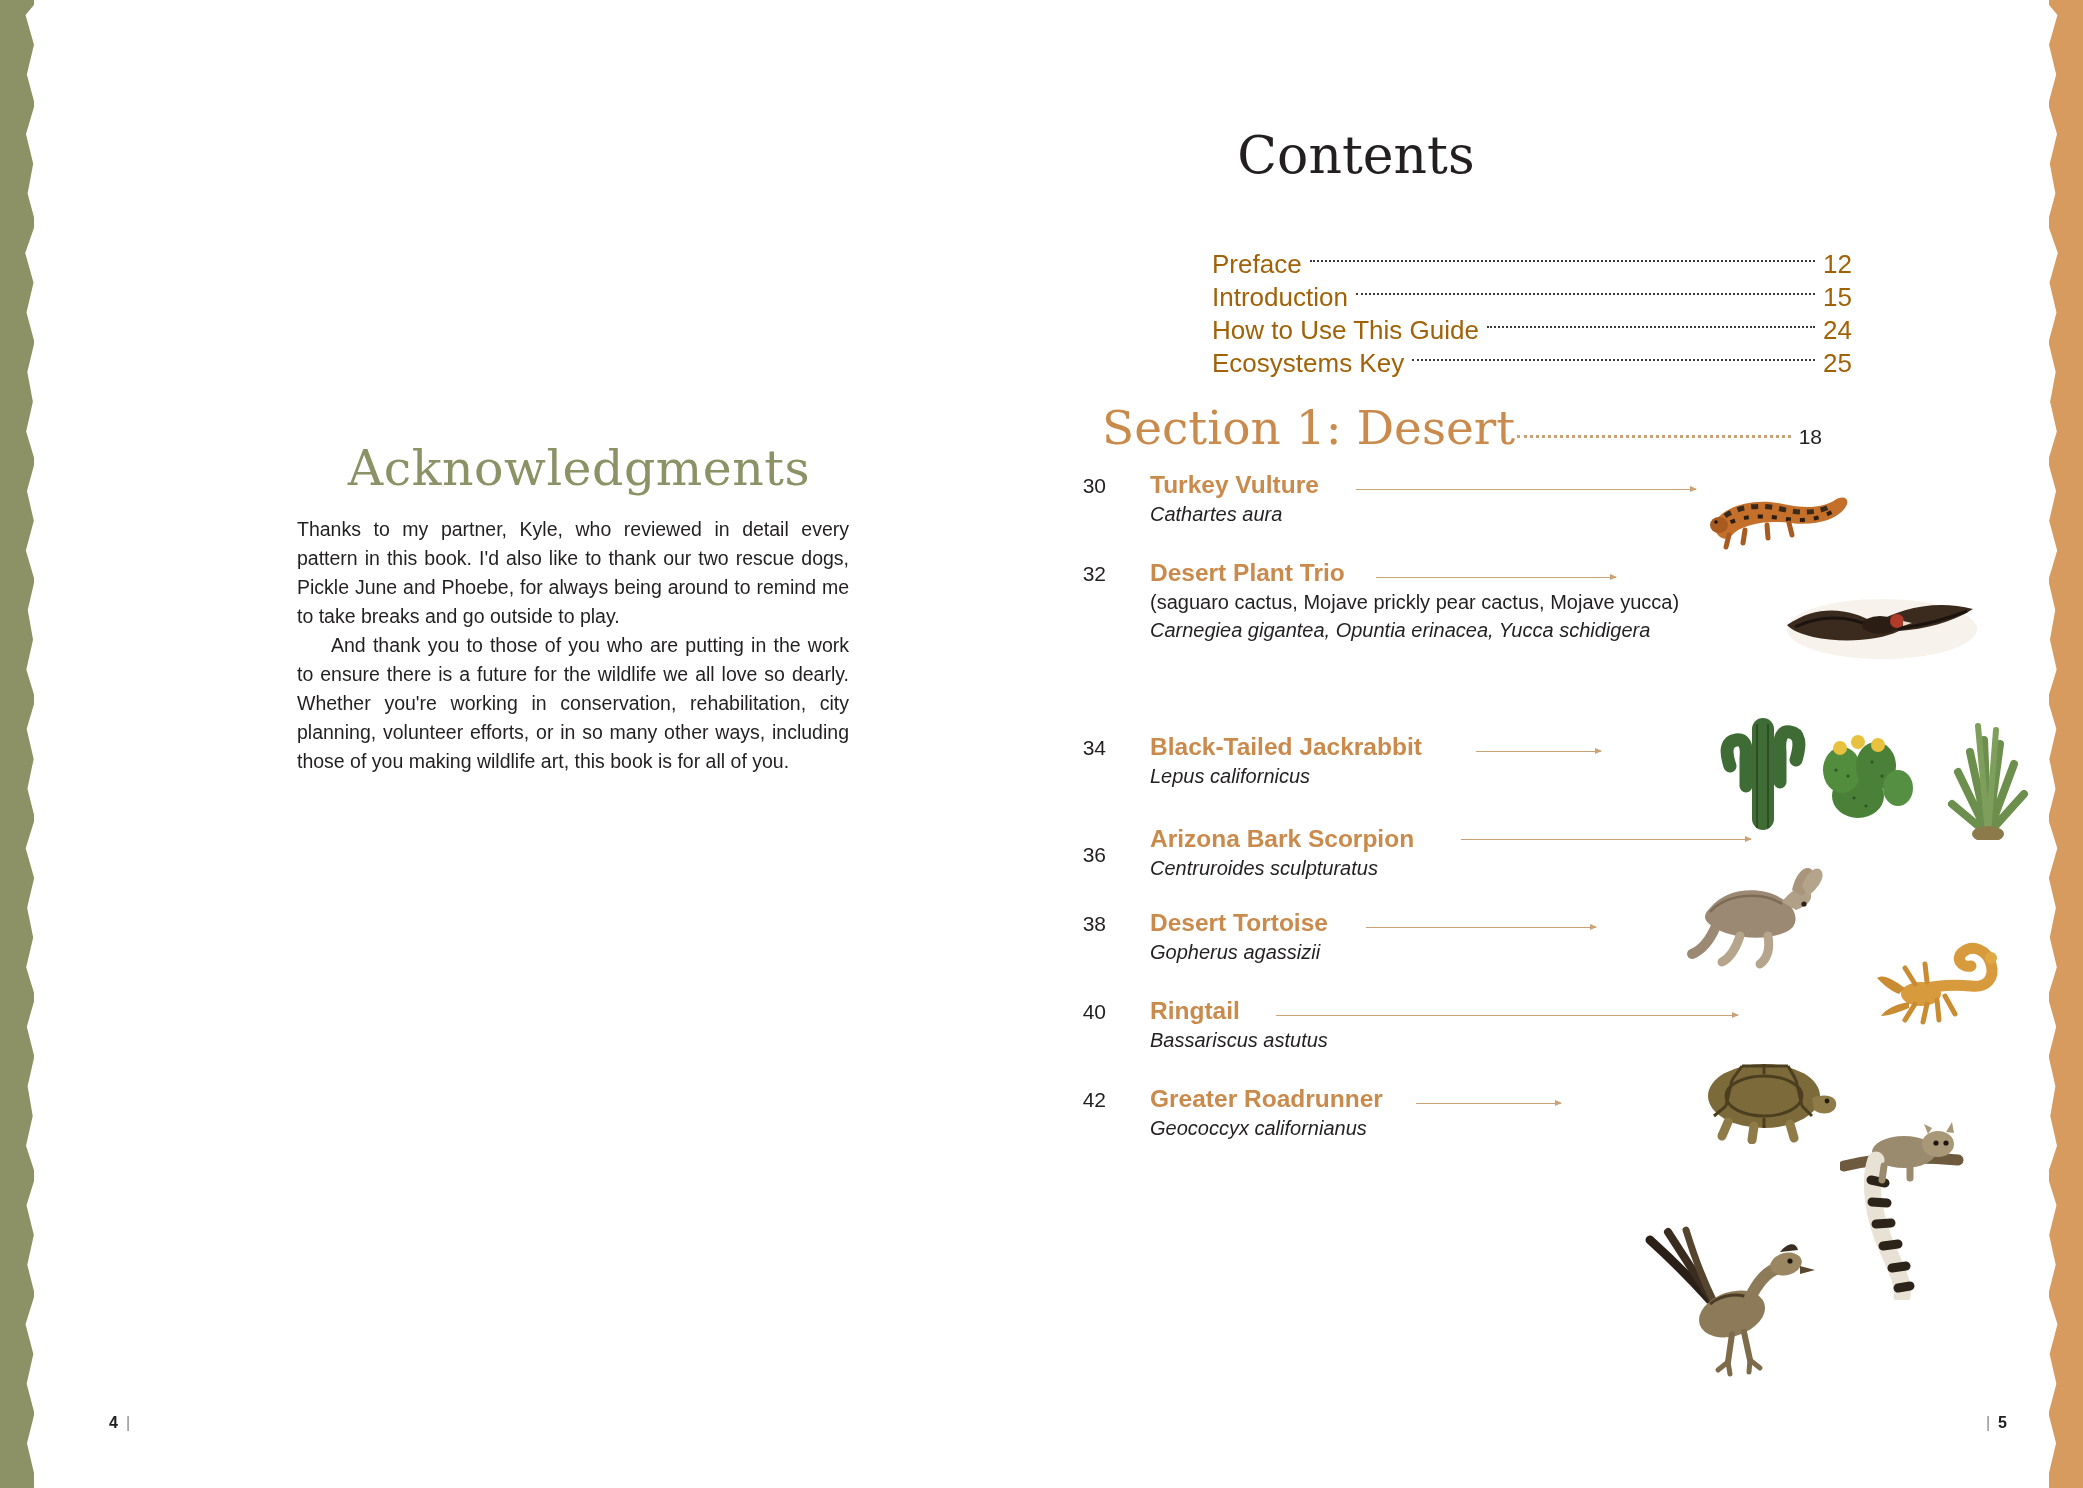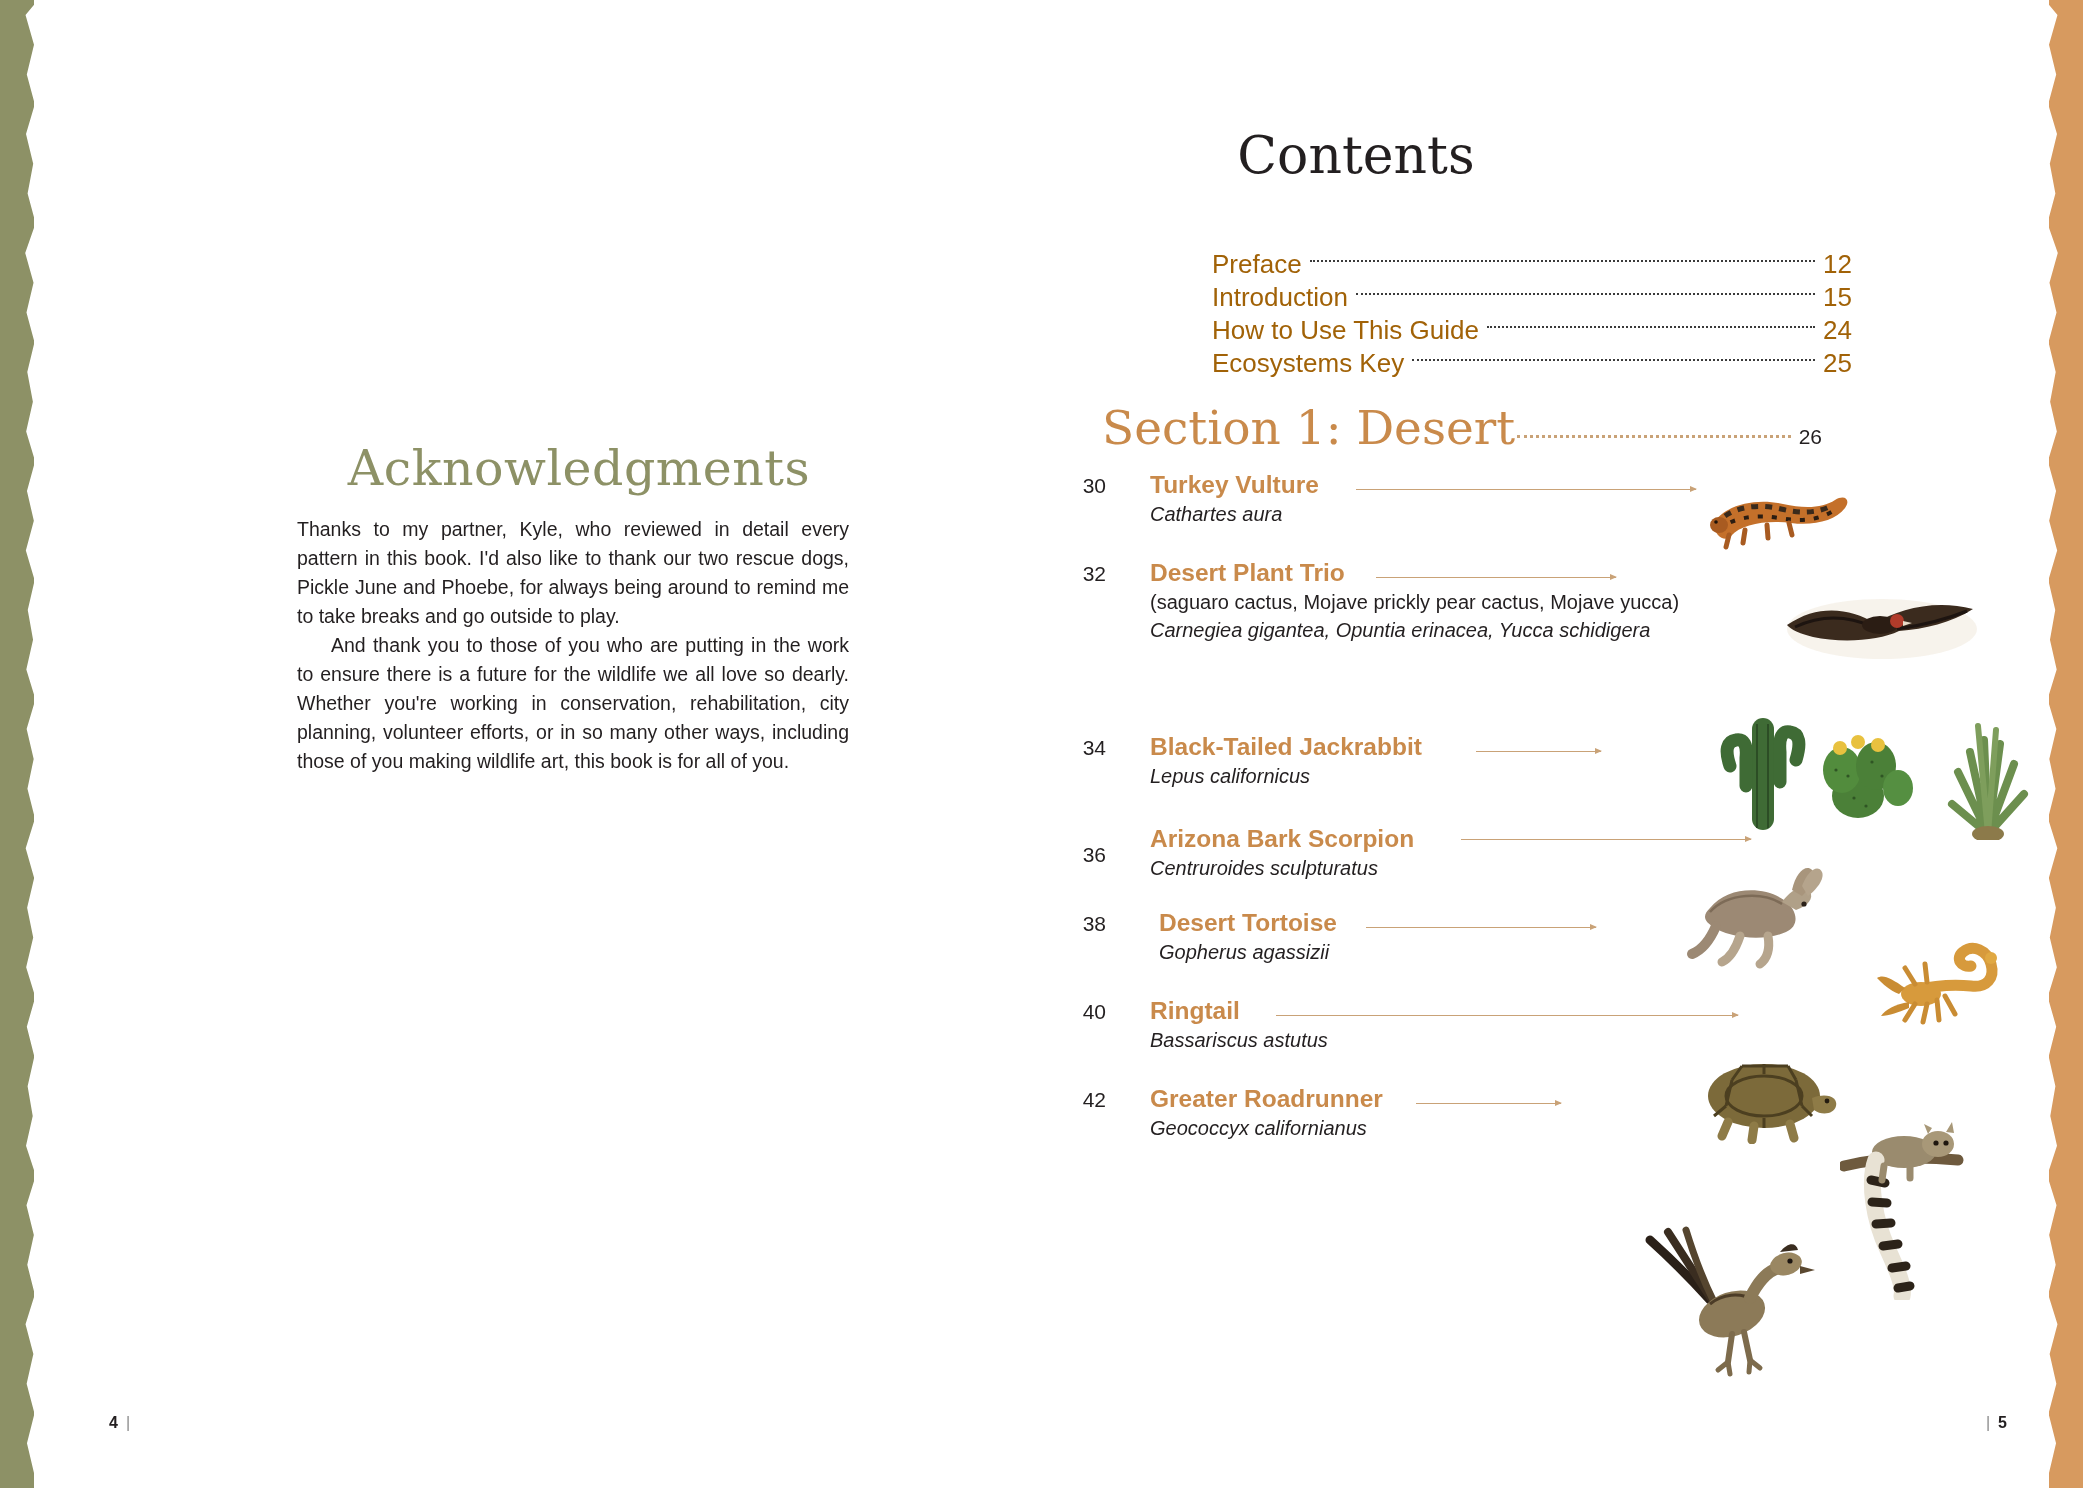--- a/index.html
+++ b/index.html
@@ -304,21 +304,21 @@
       <div class="front-row">
         <span class="label">Ecosystems Key</span>
         <span class="dots"></span>
         <span class="pg">25</span>
       </div>
     </div>
 
     <div class="section-head">
       <span class="sec-title">Section 1: Desert</span>
       <span class="dots"></span>
-      <span class="pg">26</span>
+      <span class="pg">18</span>
     </div>
 
     <div class="entries">
 
 
       <div class="entry" style="height:66px;">
         <div class="num">30</div>
         <div class="txt">
           <div class="common">Turkey Vulture</div>
           <div class="sci">Cathartes aura</div>
@@ -347,21 +347,21 @@
 
       <div class="entry" style="height:66px;align-items:center;">
         <div class="num">36</div>
         <div class="txt">
           <div class="common">Arizona Bark Scorpion</div>
           <div class="sci">Centruroides sculpturatus</div>
         </div>
         <div class="leader" style="left:415px;width:290px;"></div>
       </div>
 
-      <div class="entry" style="height:66px;gap:9px;">
+      <div class="entry" style="height:66px;">
         <div class="num">38</div>
         <div class="txt">
           <div class="common">Desert Tortoise</div>
           <div class="sci">Gopherus agassizii</div>
         </div>
         <div class="leader" style="left:320px;width:230px;"></div>
       </div>
 
       <div class="entry" style="height:66px;">
         <div class="num">40</div>

